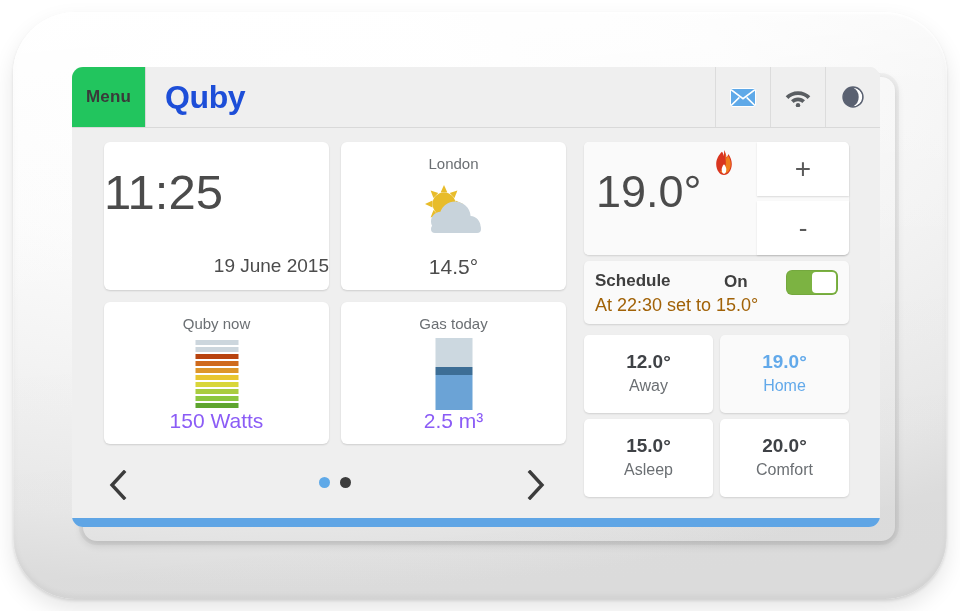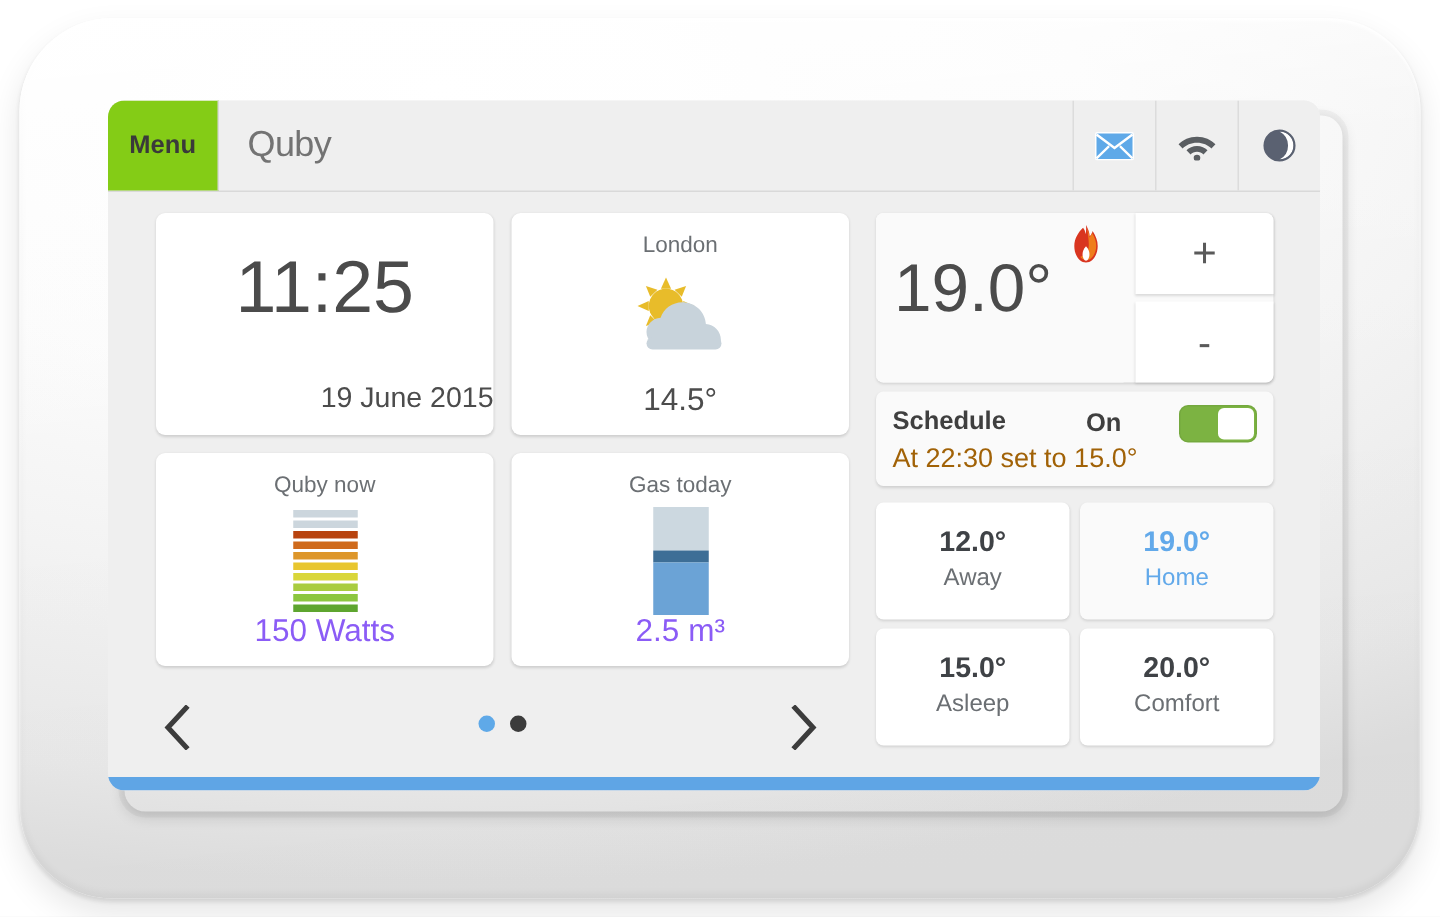--- a/index.html
+++ b/index.html
@@ -67,21 +67,21 @@
     width: 808px;
     height: 60px;
     background: #efefef;
     border-bottom: 1px solid #d9d9d9;
   }
   #menu-tab {
     position: absolute;
     left: 0; top: 0;
     width: 74px;
     height: 60px;
-    background: #84cc16;
+    background: #22c55e;
     border-right: 1px solid #d8d8d8;
     display: flex;
     align-items: center;
     justify-content: center;
     box-sizing: border-box;
   }
   #menu-tab .lbl {
     font-size: 17px;
     font-weight: bold;
     color: #3a3a3a;
@@ -89,24 +89,25 @@
   }
   #brand {
     position: absolute;
     left: 93px;
     top: 0;
     height: 60px;
     display: flex;
     align-items: center;
   }
   #brand .logo {
-    font-size: 24px;
-    color: #737373;
+    font-size: 32px;
+    color: #1d4ed8;
     letter-spacing: -0.4px;
     line-height: 1;
+    font-weight: bold;
   }
   .topicon {
     position: absolute;
     top: 0;
     width: 55px;
     height: 60px;
     border-left: 1px solid #dcdcdc;
     display: flex;
     align-items: center;
     justify-content: center;
@@ -142,21 +143,20 @@
     left: 0; right: 0;
     text-align: center;
     font-size: 21px;
     color: #8b5cf6;
   }
 
   #clock-time {
     position: absolute;
     top: 26px;
     left: 0; right: 0;
-    text-align: center;
     font-size: 49px;
     color: #4b4b4b;
     letter-spacing: 0px;
     line-height: 1;
   }
   #clock-date {
     position: absolute;
     bottom: 13px;
     left: 0; right: 0;
     text-align: right;

